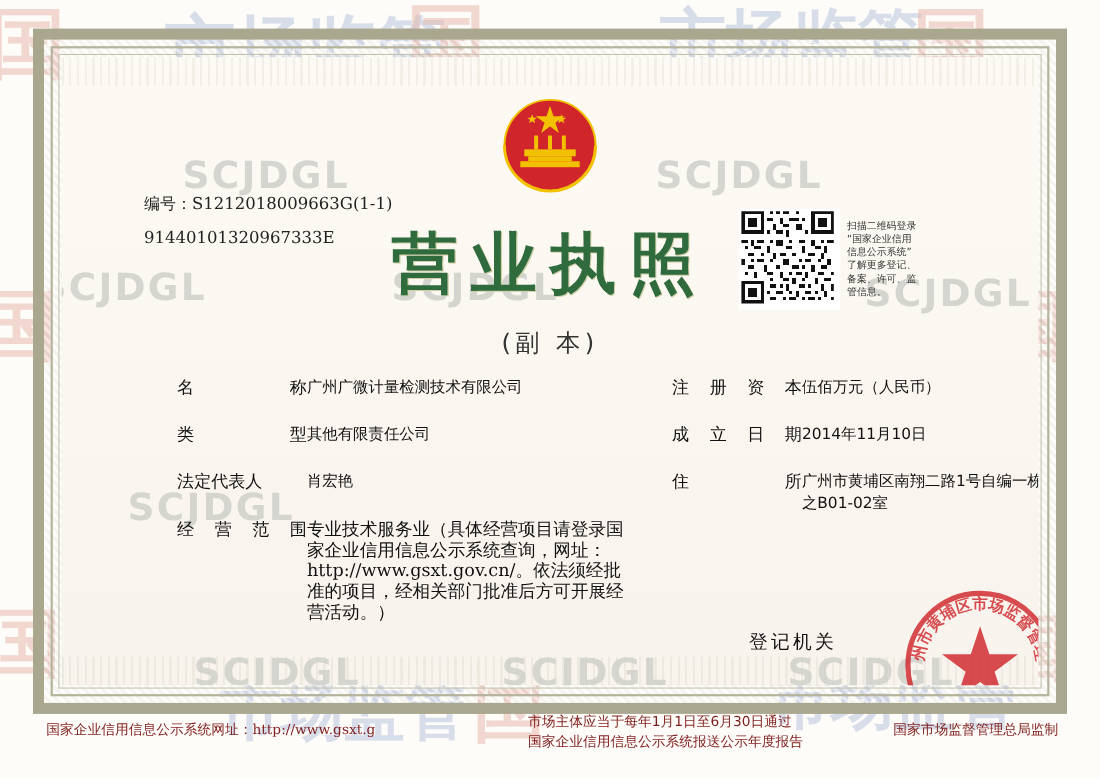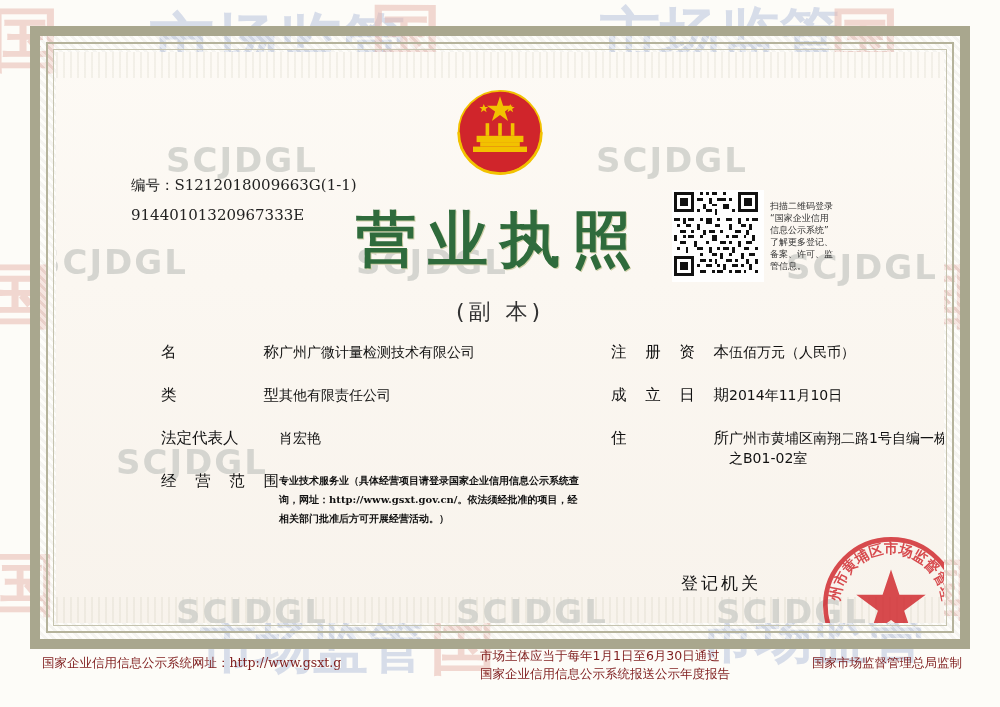--- a/index.html
+++ b/index.html
@@ -128,24 +128,23 @@
     width:118px;flex:0 0 118px;
     font-size:15.5px;color:#111;
     letter-spacing:0px;
     display:flex;justify-content:space-between;
   }
   .fvalue{
     font-size:14px;color:#111;line-height:20px;
     font-family:"DejaVu Sans","Liberation Sans",sans-serif;
   }
   .scope{
-    font-size:10px;line-height:19px;color:#111;
+    font-size:16px;line-height:19px;color:#111;
     font-family:"DejaVu Serif","Liberation Serif",serif;
     width:300px;
-    font-weight:bold;
   }
 
   
   .registrar{
     position:absolute;left:625px;top:520px;
     font-size:17px;letter-spacing:3px;color:#111;z-index:5;
   }
   .seal{
     position:absolute;left:760px;top:478px;
     width:150px;height:150px;z-index:7;opacity:.82;

